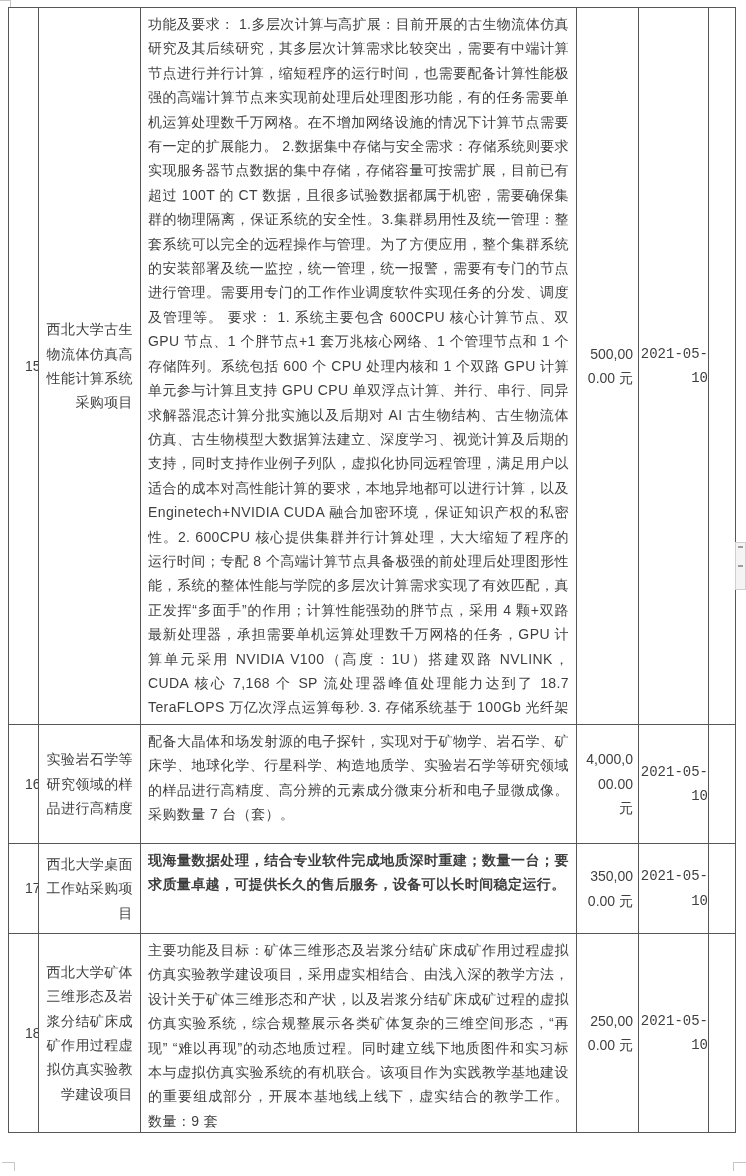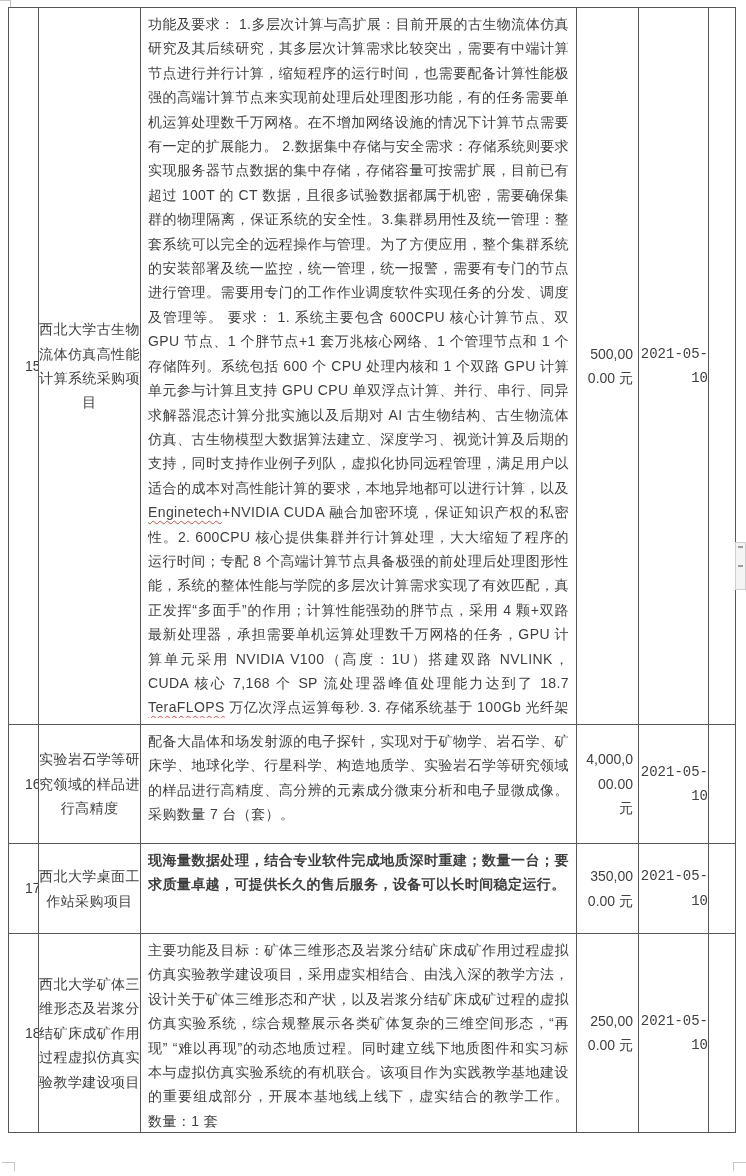--- a/index.html
+++ b/index.html
@@ -21,31 +21,30 @@
   col.w-name{width:102px;}
   col.w-desc{width:436px;}
   col.w-amt{width:62px;}
   col.w-date{width:70px;}
   col.w-empty{width:27px;}
   tr.r15{height:717px;}
   tr.r16{height:119px;}
   tr.r17{height:90px;}
   tr.r18{height:199px;}
   td.c-no{text-align:center;letter-spacing:0;}
-  td.c-name{text-align:center;padding:0 0;}
+  td.c-name{text-align:right;padding:0 7px;}
   td.c-desc{vertical-align:top;text-align:justify;padding:4px 7px;}
   td.c-amt{text-align:right;word-break:break-all;letter-spacing:0;padding:0 5px;}
   td.c-date{text-align:right;letter-spacing:0;padding:0 0;font-family:Liberation Mono, monospace;}
   .clamp{overflow:hidden;}
   .clamp.h15{height:706px;}
   .clamp.h16{height:110px;}
   .clamp.h17{height:80px;font-weight:bold;}
   .clamp.h18{height:190px;}
   .missp{
-    text-decoration:underline;
     text-decoration-style:wavy;
     text-decoration-color:#ff3b3b;
     text-decoration-thickness:1px;
     text-underline-offset:3px;
   }
   
   .scroll-thumb{
     position:absolute;left:735px;top:542px;width:11px;height:48px;
     background:#f4f4f4;border:1px solid #cfcfcf;box-sizing:border-box;
   }
@@ -100,21 +99,21 @@
         <div class="clamp h17"><span>现海量数据处理，结合专业软件完成地质深时重建；数量一台；要求质量卓越，可提供长久的售后服务，设备可以长时间稳定运行。</span></div>
       </td>
       <td class="c-amt">350,000.00 元</td>
       <td class="c-date">2021-05-10</td>
       <td class="c-empty"></td>
     </tr>
     <tr class="r18">
       <td class="c-no">18</td>
       <td class="c-name">西北大学矿体三维形态及岩浆分结矿床成矿作用过程虚拟仿真实验教学建设项目</td>
       <td class="c-desc">
-        <div class="clamp h18"><span>主要功能及目标：矿体三维形态及岩浆分结矿床成矿作用过程虚拟仿真实验教学建设项目，采用虚实相结合、由浅入深的教学方法，设计关于矿体三维形态和产状，以及岩浆分结矿床成矿过程的虚拟仿真实验系统，综合规整展示各类矿体复杂的三维空间形态，“再现” “难以再现”的动态地质过程。同时建立线下地质图件和实习标本与虚拟仿真实验系统的有机联合。该项目作为实践教学基地建设的重要组成部分，开展本基地线上线下，虚实结合的教学工作。 数量：1 套</span></div>
+        <div class="clamp h18"><span>主要功能及目标：矿体三维形态及岩浆分结矿床成矿作用过程虚拟仿真实验教学建设项目，采用虚实相结合、由浅入深的教学方法，设计关于矿体三维形态和产状，以及岩浆分结矿床成矿过程的虚拟仿真实验系统，综合规整展示各类矿体复杂的三维空间形态，“再现” “难以再现”的动态地质过程。同时建立线下地质图件和实习标本与虚拟仿真实验系统的有机联合。该项目作为实践教学基地建设的重要组成部分，开展本基地线上线下，虚实结合的教学工作。 数量：9 套</span></div>
       </td>
       <td class="c-amt">250,000.00 元</td>
       <td class="c-date">2021-05-10</td>
       <td class="c-empty"></td>
     </tr>
   </tbody>
 </table>
 
 <div class="scroll-thumb">
   <div class="ridge r1"></div>

